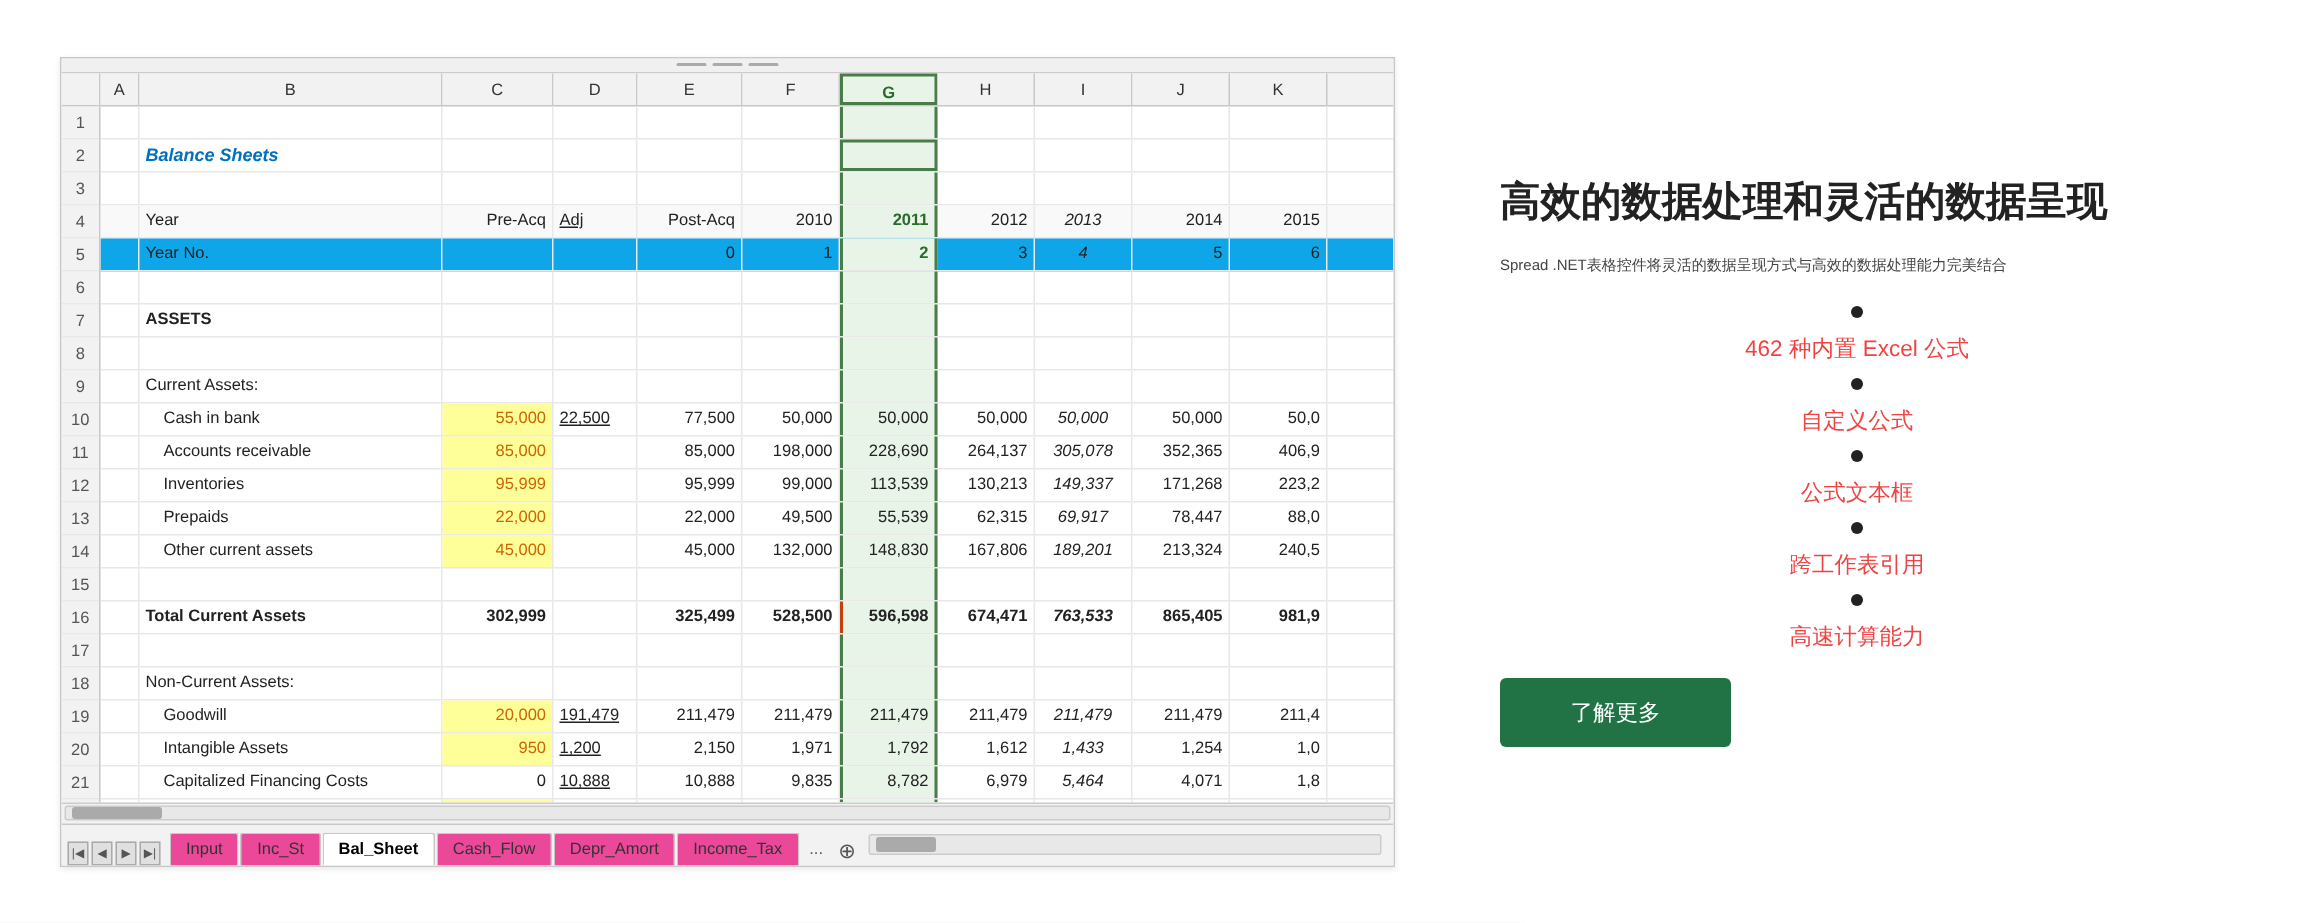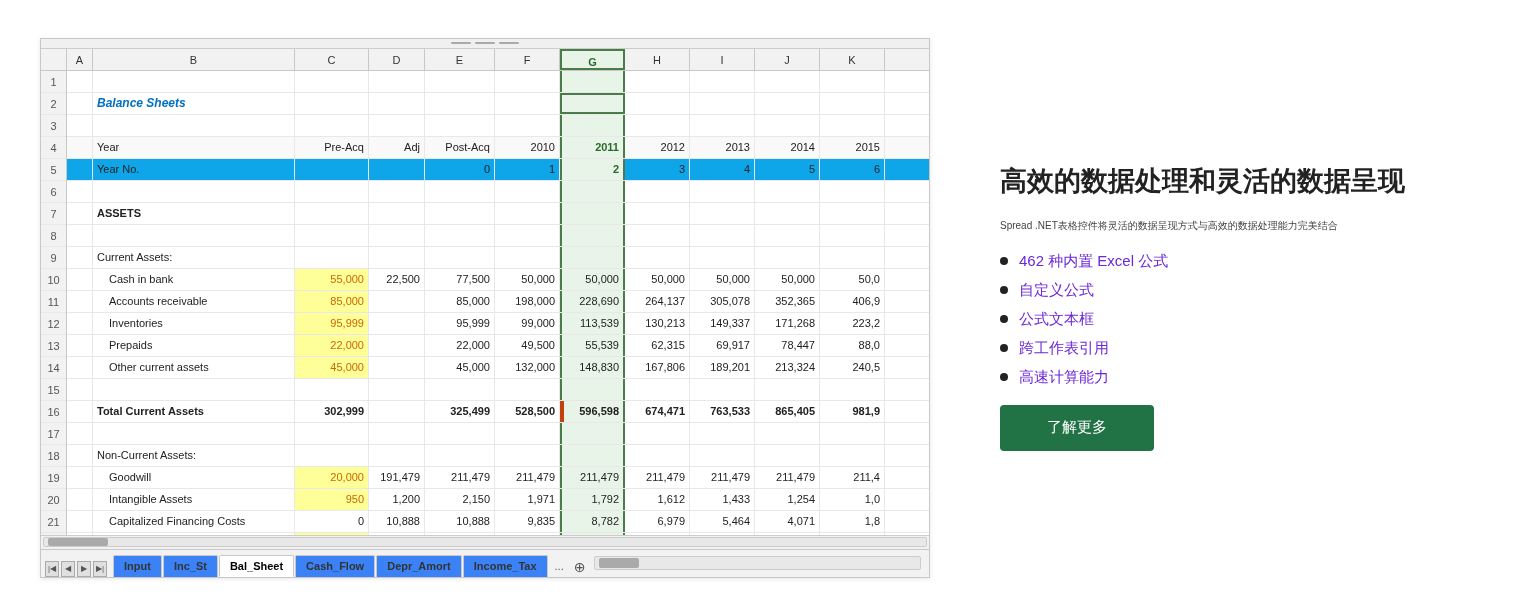--- a/index.html
+++ b/index.html
@@ -131,26 +131,26 @@
       padding: 0 4px;
       line-height: 22px;
       overflow: hidden;
       white-space: nowrap;
       display: flex;
       align-items: center;
     }
     .cell-a { width: 26px; min-width: 26px; }
     .cell-b { width: 202px; min-width: 202px; }
     .cell-c { width: 74px; min-width: 74px; justify-content: flex-end; }
-    .cell-d { width: 56px; min-width: 56px; justify-content: flex-end; }
+    .cell-d { width: 56px; min-width: 56px; justify-content: flex-start; text-decoration: underline; }
     .cell-e { width: 70px; min-width: 70px; justify-content: flex-end; }
     .cell-f { width: 65px; min-width: 65px; justify-content: flex-end; }
     .cell-g { width: 65px; min-width: 65px; justify-content: flex-end; }
     .cell-h { width: 65px; min-width: 65px; justify-content: flex-end; padding-left: 32px; }
-    .cell-i { width: 65px; min-width: 65px; justify-content: flex-end; }
+    .cell-i { width: 65px; min-width: 65px; justify-content: center; font-style: italic; }
     .cell-j { width: 65px; min-width: 65px; justify-content: flex-end; }
     .cell-k { width: 65px; min-width: 65px; justify-content: flex-end; overflow: hidden; }
     .cell-title {
       font-weight: bold;
       font-style: italic;
       color: #0070c0;
       font-size: 12px;
     }
     .cell-yellow {
       background: #ffff99;
@@ -192,31 +192,30 @@
       display: flex;
       align-items: center;
       justify-content: center;
       cursor: pointer;
       font-size: 8px;
       color: #555;
     }
     .sheet-tab {
       height: 22px;
       padding: 0 10px;
-      background: #3b82f6;
+      background: #ec4899;
       border: 1px solid #c8c8c8;
       border-bottom: none;
       font-size: 11px;
       color: #333;
       cursor: pointer;
       display: flex;
       align-items: center;
       margin-right: 1px;
       border-radius: 2px 2px 0 0;
-      font-weight: bold;
     }
     .sheet-tab.active {
       background: #fff;
       font-weight: bold;
       color: #000;
       border-bottom: 1px solid #fff;
     }
     .tab-more {
       padding: 0 6px;
       font-size: 11px;
@@ -278,21 +277,22 @@
       list-style: none;
       display: flex;
       flex-direction: column;
       gap: 10px;
     }
     .feature-item {
       display: flex;
       align-items: center;
       gap: 11px;
       font-size: 15px;
-      color: #6d28d9;
+      color: #ef4444;
+      flex-direction: column;
     }
     .feature-bullet {
       width: 8px;
       height: 8px;
       border-radius: 50%;
       background: #222;
       flex-shrink: 0;
     }
     .learn-more-btn {
       width: 154px;
@@ -747,21 +747,21 @@
           <div class="cell cell-c cell-bold">
               <span>302,999</span>
             </div>
           <div class="cell cell-d"></div>
           <div class="cell cell-e cell-bold">
               <span>325,499</span>
             </div>
           <div class="cell cell-f cell-bold">
               <span>528,500</span>
             </div>
-          <div class="cell cell-g cell-bold" style="border-left:4px solid #c2410c;border-right:2px solid #4a7c4a;background:#e8f4e8;align-items:flex-end;">
+          <div class="cell cell-g cell-bold" style="border-left:2px solid #c2410c;border-right:2px solid #4a7c4a;background:#e8f4e8;align-items:flex-end;">
               <span>596,598</span>
             </div>
           <div class="cell cell-h cell-bold">
               <span>674,471</span>
             </div>
           <div class="cell cell-i cell-bold">
               <span>763,533</span>
             </div>
           <div class="cell cell-j cell-bold">
               <span>865,405</span>

